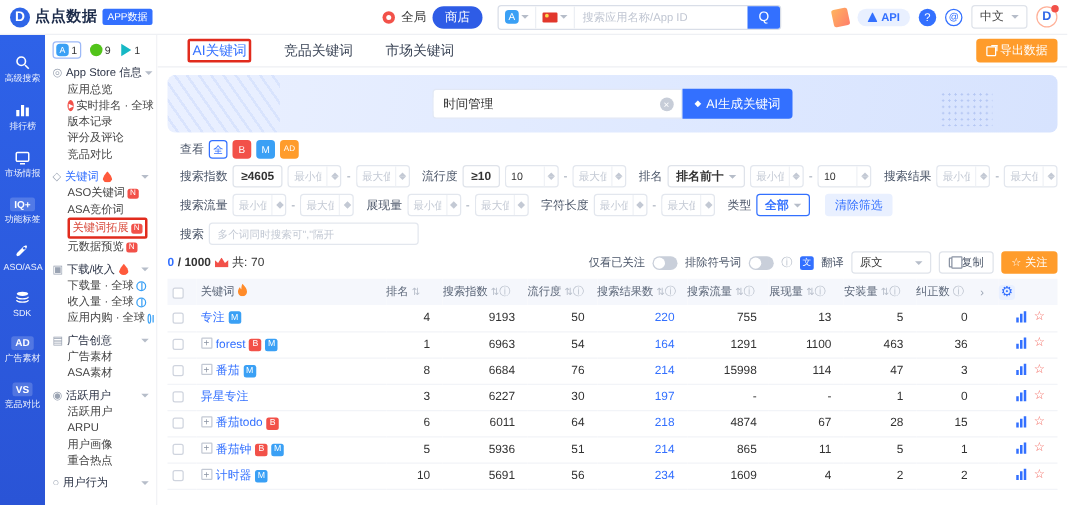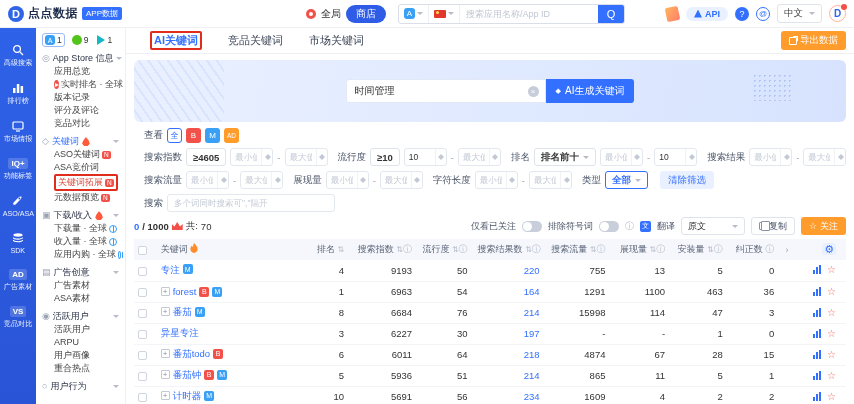--- a/index.html
+++ b/index.html
@@ -82,28 +82,28 @@
     clip-path:polygon(50% 0,85% 40%,100% 75%,75% 100%,25% 100%,0 75%,18% 38%)}
   .live{width:9px;height:9px;border-radius:50%;background:#f25149;display:inline-flex;align-items:center;justify-content:center}
   .live::after{content:"";border-left:4px solid #fff;border-top:2.5px solid transparent;border-bottom:2.5px solid transparent;margin-left:1px}
   .ann{border:2px solid #e12b1d;border-radius:2px;padding:0 2px;display:inline-flex;align-items:center;gap:2px}
 
   
   .main{position:absolute;left:126px;top:28px;width:728px;height:376px;background:#fff;overflow:hidden}
   .tabbar{height:26px;border-bottom:1px solid #eef0f4;display:flex;align-items:center;gap:26px;
     padding-left:24px;position:relative}
   .tab{font-size:11px;color:#3a4456;cursor:pointer;white-space:nowrap}
-  .tab.active{color:#3370ff;font-weight:bold}
+  .tab.active{color:#3370ff;font-weight:normal}
   .export-btn{position:absolute;right:8px;top:3px;height:19px;background:#ff9c2b;color:#fff;border:0;
     border-radius:3px;font-size:9.5px;display:flex;align-items:center;gap:3px;padding:0 8px;cursor:pointer}
   .exp-ic{width:8px;height:8px;border:1px solid #fff;border-radius:1px;position:relative}
   .exp-ic::after{content:"";position:absolute;right:-2px;top:-2px;width:4px;height:4px;
     border-top:1px solid #fff;border-right:1px solid #fff}
   .content{padding:6px 8px 0 8px}
-  .banner{position:relative;height:62px;border-radius:6px;margin-bottom:6px;
+  .banner{position:relative;height:46px;border-radius:6px;margin-bottom:6px;
     background:linear-gradient(100deg,#eaf0ff 0%,#dfe9ff 55%,#d7e3fe 100%);
     display:flex;align-items:center;justify-content:center;gap:0;overflow:hidden}
   .banner .stripes{position:absolute;left:0;top:0;bottom:0;width:90px;opacity:.5;
     background:repeating-linear-gradient(55deg,transparent 0 6px,#c9d8fb 6px 8px)}
   .banner .dots{position:absolute;right:52px;top:13px;width:42px;height:28px;
     background-image:radial-gradient(#b4c6f3 1px,transparent 1px);background-size:5px 5px}
   .gen-input{display:flex;align-items:center;width:200px;height:24px;background:#fff;
     border-radius:3px 0 0 3px;border:1px solid #e2e8f5;z-index:2}
   .gen-input input{flex:1;border:0;outline:none;font-size:10px;padding:0 8px;color:#333}
   .clear-ic{width:11px;height:11px;border-radius:50%;background:#c7cdd8;color:#fff;font-size:8px;
@@ -151,21 +151,21 @@
     border-radius:3px;height:18px;width:64px;padding:0 6px;font-size:9px;color:#333;background:#fff;cursor:pointer}
   .copy-btn{display:inline-flex;align-items:center;gap:3px;border:1px solid #dfe3ea;background:#fff;
     border-radius:3px;height:18px;font-size:9px;color:#4a5568;padding:0 7px;cursor:pointer}
   .copy-ic{width:7px;height:8px;border:1px solid #8a93a3;border-radius:1px;position:relative}
   .copy-ic::after{content:"";position:absolute;left:1.5px;top:-2.5px;width:7px;height:8px;
     border:1px solid #8a93a3;border-radius:1px;background:#fff}
   .follow-btn{display:inline-flex;align-items:center;gap:3px;background:#ff9c2b;color:#fff;border:0;
     border-radius:3px;height:18px;font-size:9px;padding:0 8px;cursor:pointer}
 
   table{border-collapse:collapse;table-layout:fixed;width:712px;font-size:9.5px}
-  thead th{background:#f5f7fc;color:#5b6678;font-weight:normal;height:21px;text-align:right;
+  thead th{background:#f5f7fc;color:#5b6678;font-weight:normal;height:21px;text-align:left;
     padding-right:10px;white-space:nowrap;font-size:9px}
   thead th.kwh{text-align:left;padding-left:4px}
   tbody td{height:21px;border-bottom:1px solid #f2f4f8;text-align:right;padding-right:10px;
     color:#333;white-space:nowrap;overflow:hidden}
   tbody td.kw{text-align:left;padding-left:4px}
   .chk{display:inline-block;width:9px;height:9px;border:1px solid #cfd4de;border-radius:2px;
     background:#fff;vertical-align:middle;cursor:pointer}
   .sort-ic{color:#b6bdc9;font-size:8px}
   .hflame{display:inline-block;vertical-align:-1px}
   .kw a{color:#3370ff;text-decoration:none;cursor:pointer}

